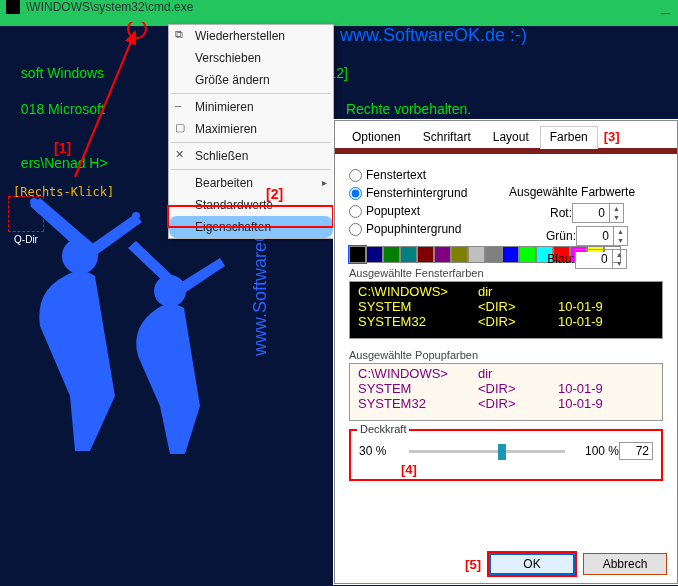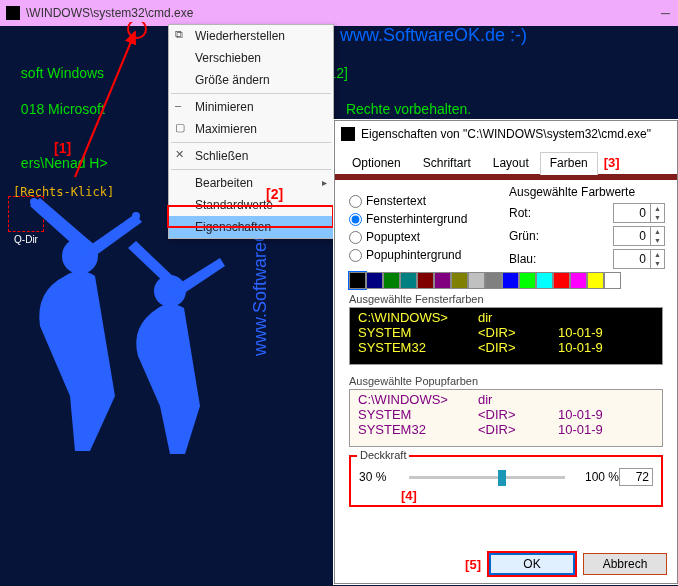--- a/index.html
+++ b/index.html
@@ -1,48 +1,48 @@
 <!DOCTYPE html>
 <html><head>
 <meta charset="utf-8">
 <style>
 * { margin:0; padding:0; box-sizing:border-box; font-family:"Segoe UI",Tahoma,sans-serif; }
 body { width:678px; height:586px; background:#07143a; position:relative; overflow:hidden; }
-.title-bar { position:absolute; top:0; left:0; right:0; height:26px; background:#f0abfc; display:flex; align-items:center; padding:0 6px; font-size:12px; color:#333; }
+.title-bar { position:absolute; top:0; left:0; right:0; height:26px; background:#22c55e; display:flex; align-items:flex-start; padding:0 6px; font-size:12px; color:#333; }
 .title-bar .icon { width:14px; height:14px; background:#000; margin-right:6px; }
 .min-btn { position:absolute; right:8px; top:4px; font-size:16px; color:#555; }
 .term { position:absolute; top:26px; left:0; right:0; height:56px; font-family:Consolas,monospace; font-size:14px; line-height:18px; color:#0d0; padding:2px 4px; white-space:pre; }
 .term .url { color:#06f; position:absolute; left:340px; top:0; font-size:18px; font-weight:500; }
 .watermark-v { position:absolute; left:250px; bottom:230px; color:#2962ff; font-size:18px; writing-mode:vertical-rl; transform:rotate(180deg); }
 .silhouette { position:absolute; left:20px; bottom:130px; width:220px; height:260px; }
 .silhouette svg { width:100%; height:100%; }
 .ctx-menu { position:absolute; top:24px; left:168px; width:166px; background:#f8f8f8; border:1px solid #b5b5b5; box-shadow:2px 2px 5px rgba(0,0,0,.3); font-size:12px; }
 .ctx-menu .mi { padding:4px 10px 4px 26px; position:relative; color:#222; cursor:default; }
 .ctx-menu .mi.sep { border-top:1px solid #d0d0d0; height:1px; padding:0; margin:2px 2px; }
 .ctx-menu .mi .glyph { position:absolute; left:6px; top:3px; font-size:11px; color:#555; }
 .ctx-menu .mi .arrow { position:absolute; right:6px; top:5px; font-size:10px; color:#555; }
-.ctx-menu .mi.hi { background:#86c5ff; }
+.ctx-menu .mi.hi { background:#86c5ff;border-radius:8px; }
 .hi-box2 { position:absolute; top:205px; left:167px; width:167px; height:23px; border:2px solid #f00; pointer-events:none; }
 .lbl1 { position:absolute; top:185px; left:13px; color:#eab308; font-size:12px; font-family:Consolas,monospace; }
 .lbl2 { position:absolute; top:186px; left:266px; color:#f00; font-size:14px; font-weight:700; }
 .arrow-svg { position:absolute; top:22px; left:55px; pointer-events:none; }
 
 .dlg { position:absolute; top:120px; left:334px; width:344px; height:464px; background:#fff; border:1px solid #888; box-shadow:0 0 0 1px #fff; }
 .dlg-title { height:26px; display:flex; align-items:center; padding:0 6px; font-size:12px; }
 .dlg-title .icon { width:14px; height:14px; background:#000; margin-right:6px; }
 .tabs { display:flex; border-bottom:6px solid #7f1d1d; padding:4px 6px 0; font-size:12px; }
 .tabs .tab { padding:4px 10px; border:1px solid transparent; border-bottom:none; cursor:default; }
 .tabs .tab.active { border-color:#ccc; background:#fff; position:relative; top:1px; }
 .hi-box3 { border:2px solid #f00; padding:3px 9px !important; }
 .lbl3 { color:#f00; font-size:13px; font-weight:700; margin-left:6px; align-self:center; }
 .panel { padding:10px 14px; font-size:12px; }
 .radio-row { display:flex; align-items:flex-end; margin:4px 0; }
 .radio-row input { margin-right:4px; }
 .color-sec { position:absolute; top:64px; right:12px; width:156px; font-size:12px; }
-.color-sec .r { display:flex; justify-content:space-between; align-items:center; margin:3px 0; }
+.color-sec .r { display:flex; justify-content:center; align-items:center; margin:3px 0; }
 .spin { display:flex; align-items:center; border:1px solid #999; height:20px; }
 .spin input { width:36px; border:none; text-align:right; padding:0 4px; font-size:12px; }
 .spin .spinbtn { width:14px; height:18px; display:flex; flex-direction:column; }
 .spin .spinbtn div { height:9px; font-size:7px; text-align:center; line-height:9px; color:#555; border-left:1px solid #999; }
 .palette { display:flex; margin:10px 0 4px; }
 .palette .sw { width:17px; height:17px; border:1px solid #888; }
 .group-label { font-size:11px; color:#444; margin:2px 0; }
 .preview { border:1px solid #999; height:58px; background:#000; font-family:Consolas,monospace; font-size:13px; padding:2px 8px; overflow:hidden; white-space:pre; }
 .preview.popup { background:#fdf9ef; color:#800080; }
 .preview .p-row { display:flex; }
@@ -124,24 +124,20 @@
     <div class="mi"><span class="glyph">✕</span><span>Schließen</span></div>
     <div class="mi sep"></div>
     <div class="mi"><span>Bearbeiten</span><span class="arrow">▸</span></div>
     <div class="mi"><span>Standardwerte</span></div>
     <div class="mi hi"><span>Eigenschaften</span></div>
   </div>
 <div class="hi-box2"></div>
 <div class="lbl2">[2]</div>
 
 <div class="dlg">
-  <div class="dlg-title">
-    <div class="icon"></div>
-    <span>Eigenschaften von "C:\WINDOWS\system32\cmd.exe"</span>
-  </div>
   <div class="tabs" id="tabs">
       <div class="tab">Optionen</div>
       <div class="tab">Schriftart</div>
       <div class="tab">Layout</div>
       <div class="tab active hi-box3">Farben</div>
       <span class="lbl3">[3]</span>
     </div>
   <div class="panel">
     <div id="radios">
         <label class="radio-row">

